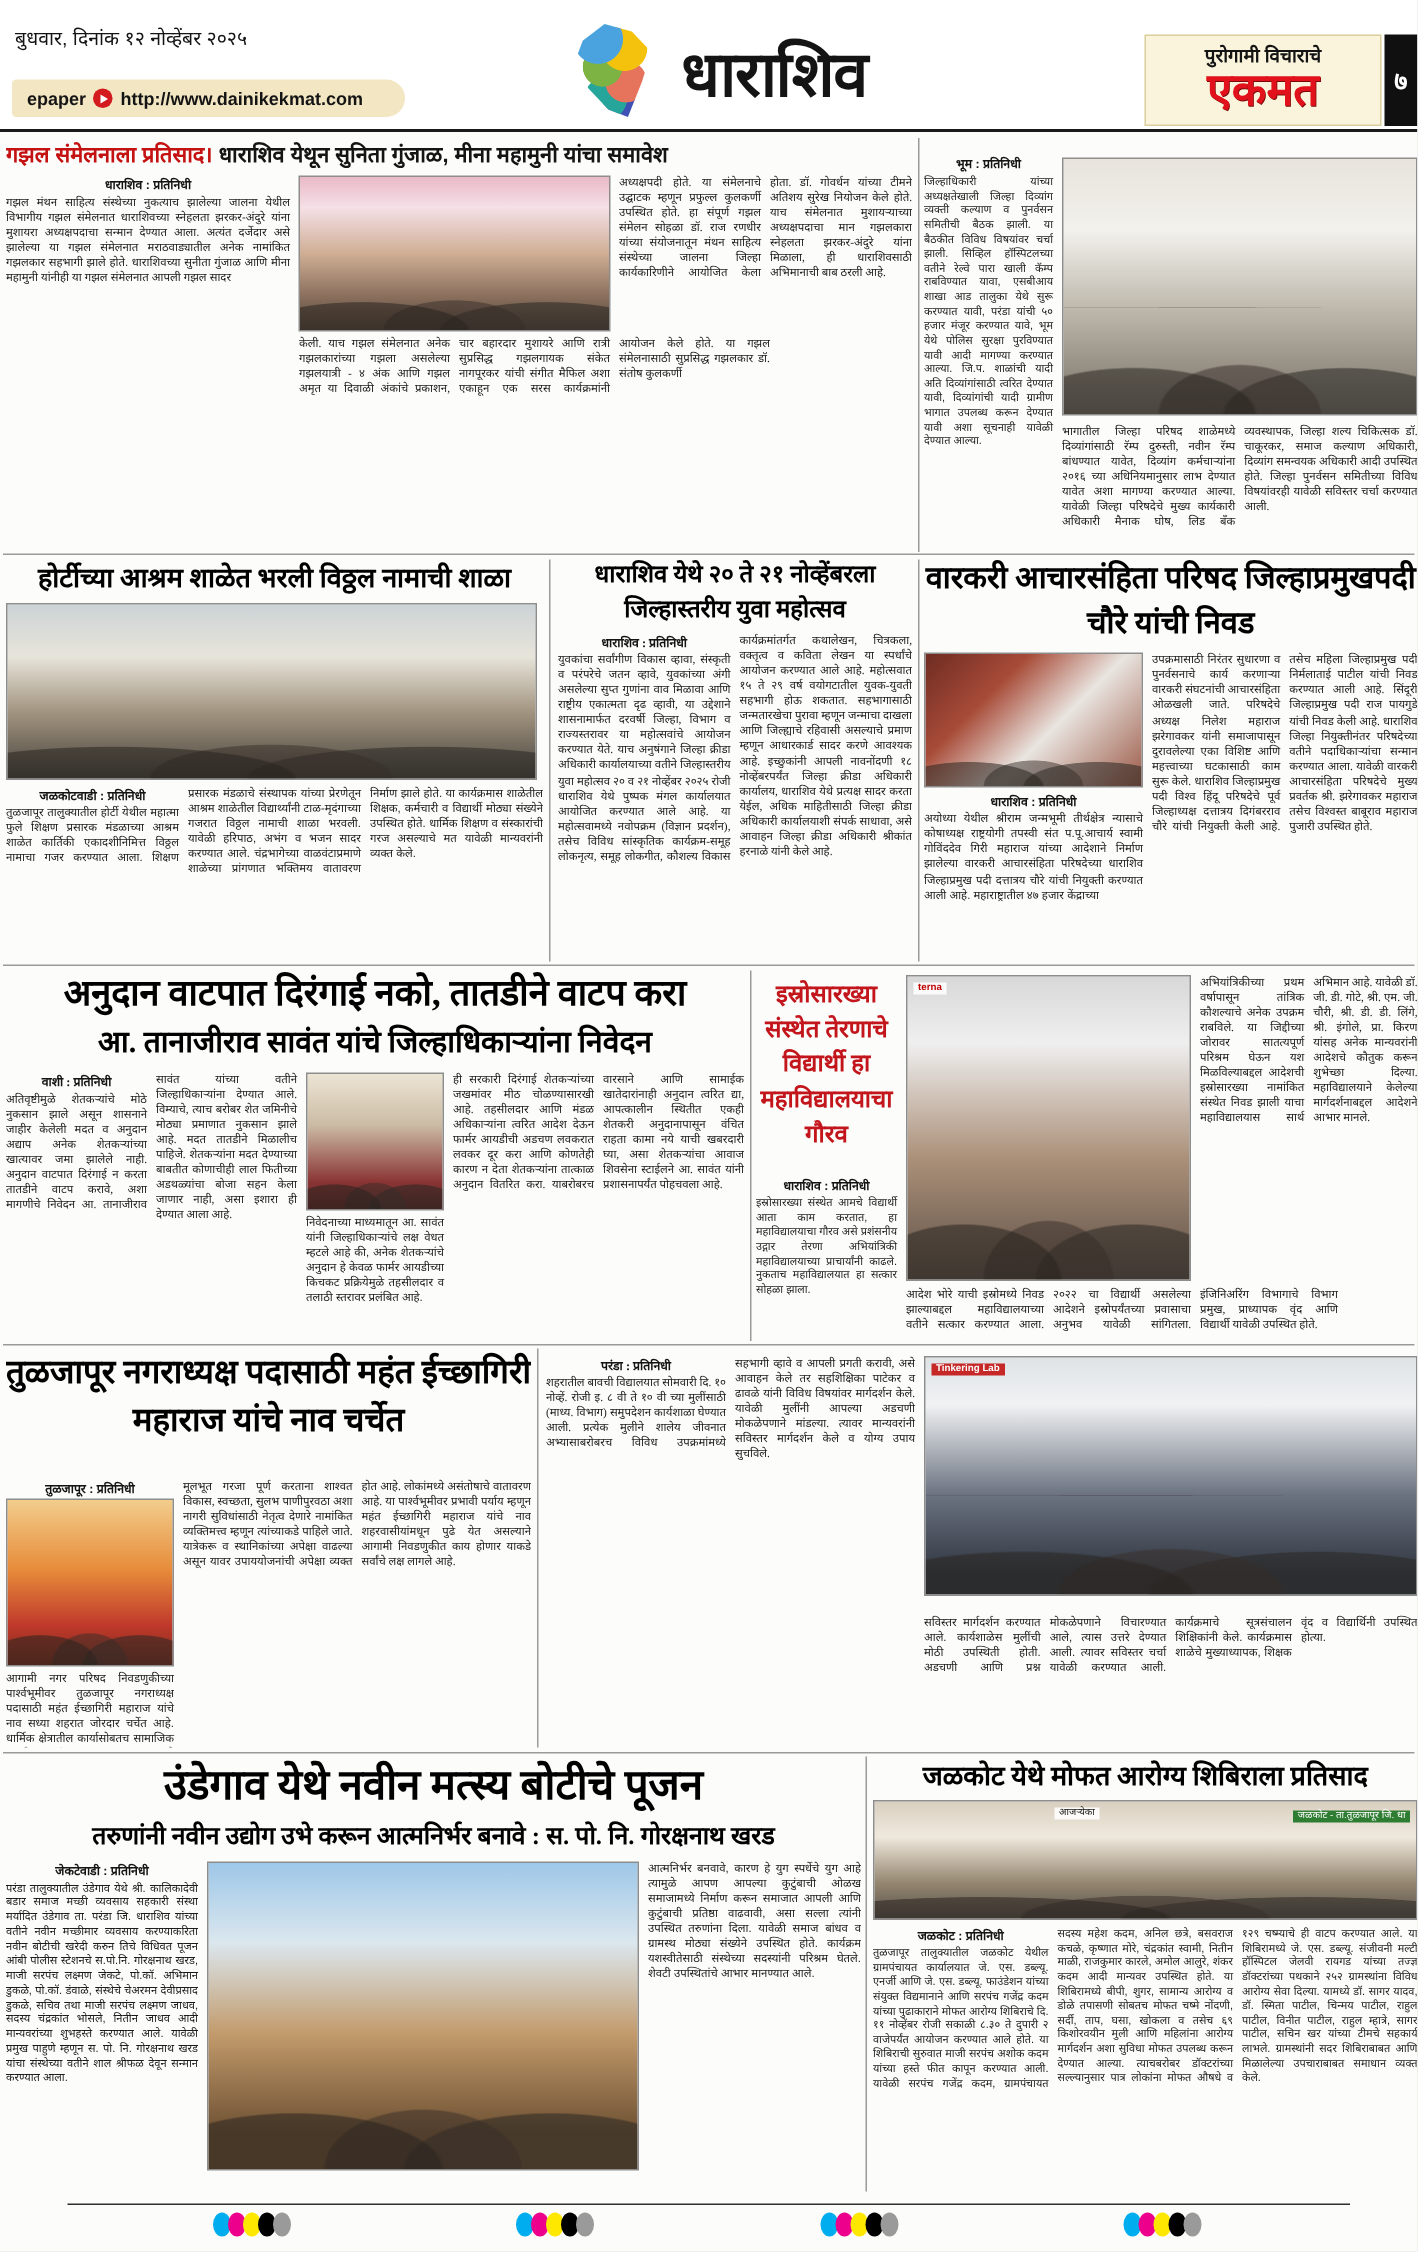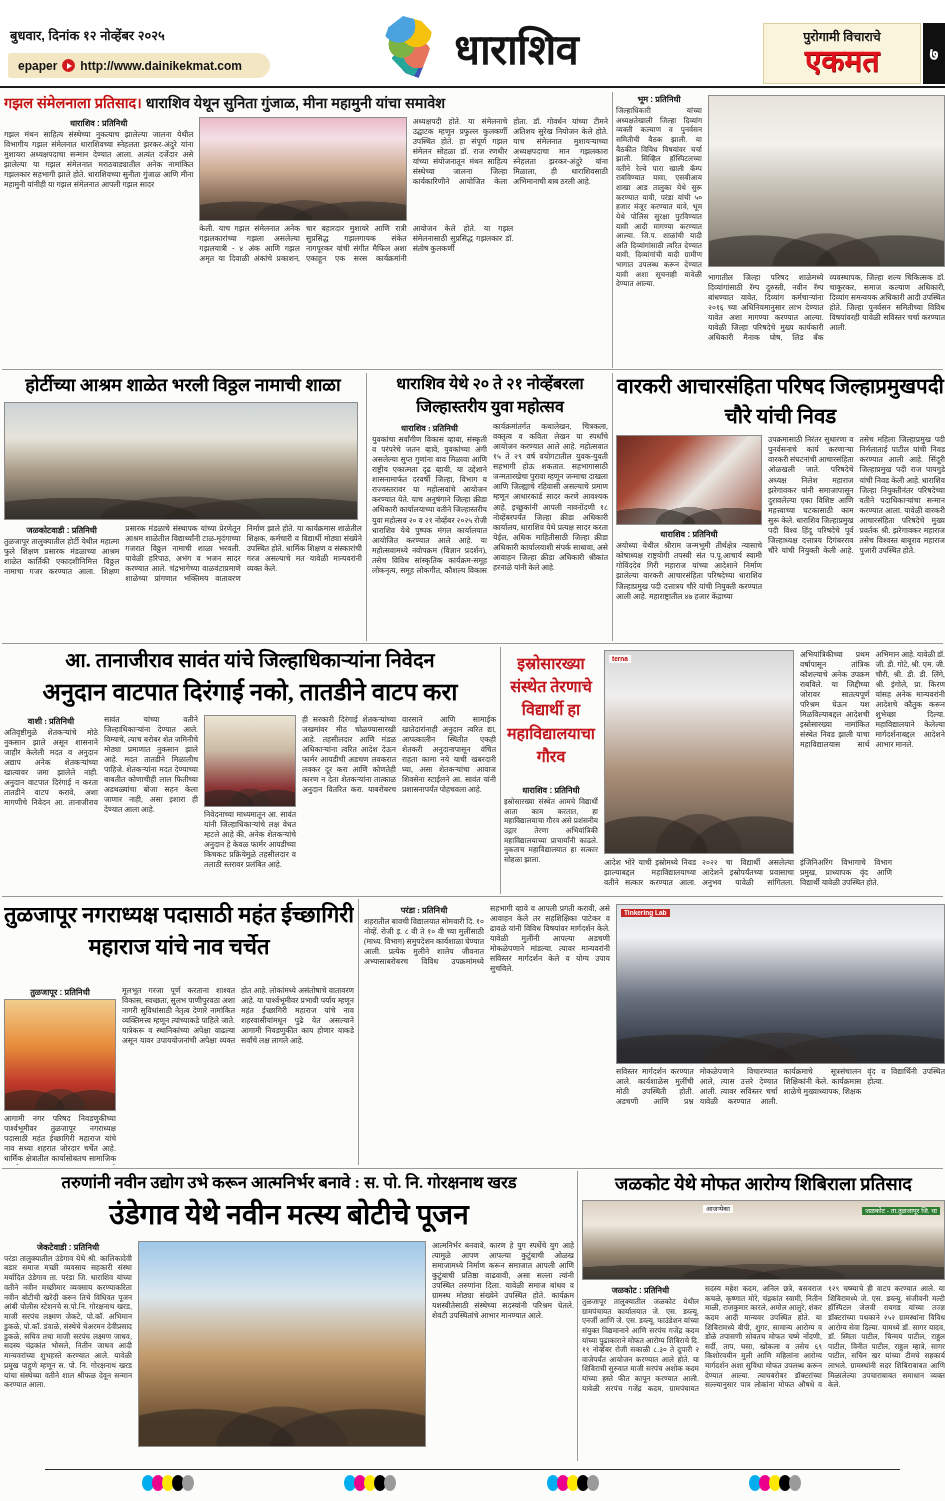--- a/index.html
+++ b/index.html
@@ -1,21 +1,21 @@
 <!DOCTYPE html>
 <html><head>
 <meta charset="utf-8">
 <style>
   html,body{margin:0;padding:0;background:#e9e7e2;}
   .page{position:relative;width:945px;height:1501px;margin:0 auto;background:#fcfcfa;
         font-family:"Liberation Sans","DejaVu Sans",sans-serif;color:#141414;overflow:hidden;}
   .sec{position:absolute;overflow:hidden;}
   
   .hdr{position:absolute;left:0;top:0;width:945px;height:86px;border-bottom:2.5px solid #1b1b1b;background:#fff;}
-  .dateline{position:absolute;left:10px;top:26px;font-size:13px;font-weight:bold;}
+  .dateline{position:absolute;left:10px;top:16px;font-size:13px;font-weight:normal;}
   .epaper{position:absolute;left:8px;top:53px;width:262px;height:25px;background:#f2e6c3;
           border-radius:4px 18px 18px 4px;display:flex;align-items:center;gap:5px;padding:0 10px;box-sizing:border-box;}
   .epaper .lbl{font-size:12px;font-weight:bold;}
   .ep-ic{width:13px;height:13px;border-radius:50%;background:#d31b1f;position:relative;flex:none;}
   .ep-ic::after{content:"";position:absolute;left:4.5px;top:3.5px;border-left:5px solid #fff;
           border-top:3px solid transparent;border-bottom:3px solid transparent;}
   .epaper .url{font-size:12px;font-weight:bold;}
   .masthead{position:absolute;left:330px;top:12px;width:300px;height:70px;display:flex;align-items:center;justify-content:center;gap:20px;}
   .map{width:52px;height:62px;flex:none;display:block;
        background:
@@ -120,21 +120,21 @@
       </div>
       <div style="width:208px">
         <div class="photo ph-gazal" style="height:104px"></div>
         <div class="jt c2" style="margin-top:3px;height:48px">केली. याच गझल संमेलनात अनेक गझलकारांच्या गझला असलेल्या गझलयात्री - ४ अंक आणि गझल अमृत या दिवाळी अंकांचे प्रकाशन, चार बहारदार मुशायरे आणि रात्री सुप्रसिद्ध गझलगायक संकेत नागपूरकर यांची संगीत मैफिल अशा एकाहून एक सरस कार्यक्रमांनी आयोजन केले होते. या गझल संमेलनासाठी सुप्रसिद्ध गझलकार डॉ. संतोष कुलकर्णी</div>
       </div>
       <div class="jt c2" style="width:196px;height:158px">अध्यक्षपदी होते. या संमेलनाचे उद्घाटक म्हणून प्रफुल्ल कुलकर्णी उपस्थित होते. हा संपूर्ण गझल संमेलन सोहळा डॉ. राज रणधीर यांच्या संयोजनातून मंथन साहित्य संस्थेच्या जालना जिल्हा कार्यकारिणीने आयोजित केला होता. डॉ. गोवर्धन यांच्या टीमने अतिशय सुरेख नियोजन केले होते. याच संमेलनात मुशायऱ्याच्या अध्यक्षपदाचा मान गझलकारा स्नेहलता झरकर-अंदुरे यांना मिळाला, ही धाराशिवसाठी अभिमानाची बाब ठरली आहे.</div>
     </div>
   </div>
 
   <div class="sec" style="left:616px;top:90px;width:329px;height:278px">
-    <div style="position:relative;height:252px;margin-top:3px">
+    <div style="position:relative;height:252px;margin-top:13px">
       <div style="position:absolute;left:0;top:0;width:86px;height:252px">
         <div class="byline">भूम : प्रतिनिधी</div>
         <div class="jt" style="font-size:7.3px">जिल्हाधिकारी यांच्या अध्यक्षतेखाली जिल्हा दिव्यांग व्यक्ती कल्याण व पुनर्वसन समितीची बैठक झाली. या बैठकीत विविध विषयांवर चर्चा झाली. सिव्हिल हॉस्पिटलच्या वतीने रेल्वे पारा खाली कॅम्प राबविण्यात यावा, एसबीआय शाखा आड तालुका येथे सुरू करण्यात यावी, परंडा यांची ५० हजार मंजूर करण्यात यावे, भूम येथे पोलिस सुरक्षा पुरविण्यात यावी आदी मागण्या करण्यात आल्या. जि.प. शाळांची यादी अति दिव्यांगांसाठी त्वरित देण्यात यावी, दिव्यांगांची यादी ग्रामीण भागात उपलब्ध करून देण्यात यावी अशा सूचनाही यावेळी देण्यात आल्या.</div>
       </div>
       <div class="photo ph-bhum" style="position:absolute;left:92px;top:2px;width:237px;height:172px"></div>
       <div class="jt c2" style="position:absolute;left:92px;top:180px;width:237px;height:72px">भागातील जिल्हा परिषद शाळेमध्ये दिव्यांगांसाठी रॅम्प दुरुस्ती, नवीन रॅम्प बांधण्यात यावेत, दिव्यांग कर्मचाऱ्यांना २०१६ च्या अधिनियमानुसार लाभ देण्यात यावेत अशा मागण्या करण्यात आल्या. यावेळी जिल्हा परिषदेचे मुख्य कार्यकारी अधिकारी मैनाक घोष, लिड बँक व्यवस्थापक, जिल्हा शल्य चिकित्सक डॉ. चाकूरकर, समाज कल्याण अधिकारी, दिव्यांग समन्वयक अधिकारी आदी उपस्थित होते. जिल्हा पुनर्वसन समितीच्या विविध विषयांवरही यावेळी सविस्तर चर्चा करण्यात आली.</div>
     </div>
   </div>
 
   <div class="sec" style="left:4px;top:372px;width:358px;height:268px">
@@ -160,22 +160,22 @@
       <div style="width:146px">
         <div class="photo ph-vark" style="height:90px"></div>
         <div class="byline" style="margin-top:3px">धाराशिव : प्रतिनिधी</div>
         <div class="jt">अयोध्या येथील श्रीराम जन्मभूमी तीर्थक्षेत्र न्यासाचे कोषाध्यक्ष राष्ट्रयोगी तपस्वी संत प.पू.आचार्य स्वामी गोविंददेव गिरी महाराज यांच्या आदेशाने निर्माण झालेल्या वारकरी आचारसंहिता परिषदेच्या धाराशिव जिल्हाप्रमुख पदी दत्तात्रय चौरे यांची नियुक्ती करण्यात आली आहे. महाराष्ट्रातील ४७ हजार केंद्राच्या</div>
       </div>
       <div class="jt c2" style="width:177px;height:198px">उपक्रमासाठी निरंतर सुधारणा व पुनर्वसनाचे कार्य करणाऱ्या वारकरी संघटनांची आचारसंहिता ओळखली जाते. परिषदेचे अध्यक्ष निलेश महाराज झरेगावकर यांनी समाजापासून दुरावलेल्या एका विशिष्ट आणि महत्त्वाच्या घटकासाठी काम सुरू केले. धाराशिव जिल्हाप्रमुख पदी विश्व हिंदू परिषदेचे पूर्व जिल्हाध्यक्ष दत्तात्रय दिगंबरराव चौरे यांची नियुक्ती केली आहे. तसेच महिला जिल्हाप्रमुख पदी निर्मलाताई पाटील यांची निवड करण्यात आली आहे. सिंदूरी जिल्हाप्रमुख पदी राज पायगुडे यांची निवड केली आहे. धाराशिव जिल्हा नियुक्तीनंतर परिषदेच्या वतीने पदाधिकाऱ्यांचा सन्मान करण्यात आला. यावेळी वारकरी आचारसंहिता परिषदेचे मुख्य प्रवर्तक श्री. झरेगावकर महाराज तसेच विश्वस्त बाबूराव महाराज पुजारी उपस्थित होते.</div>
     </div>
   </div>
 
   <div class="sec" style="left:4px;top:646px;width:492px;height:247px">
+    <div class="head" style="font-size:24px">अनुदान वाटपात दिरंगाई नको, तातडीने वाटप करा</div>
     <div class="head" style="font-size:20px">आ. तानाजीराव सावंत यांचे जिल्हाधिकाऱ्यांना निवेदन</div>
-    <div class="head" style="font-size:24px">अनुदान वाटपात दिरंगाई नको, तातडीने वाटप करा</div>
     <div class="cols" style="margin-top:5px;height:170px">
       <div class="c2" style="width:194px;height:170px">
         <div class="byline">वाशी : प्रतिनिधी</div>
         <div class="jt">अतिवृष्टीमुळे शेतकऱ्यांचे मोठे नुकसान झाले असून शासनाने जाहीर केलेली मदत व अनुदान अद्याप अनेक शेतकऱ्यांच्या खात्यावर जमा झालेले नाही. अनुदान वाटपात दिरंगाई न करता तातडीने वाटप करावे, अशा मागणीचे निवेदन आ. तानाजीराव सावंत यांच्या वतीने जिल्हाधिकाऱ्यांना देण्यात आले. विम्याचे, त्याच बरोबर शेत जमिनीचे मोठ्या प्रमाणात नुकसान झाले आहे. मदत तातडीने मिळालीच पाहिजे. शेतकऱ्यांना मदत देण्याच्या बाबतीत कोणाचीही लाल फितीच्या अडथळ्यांचा बोजा सहन केला जाणार नाही, असा इशारा ही देण्यात आला आहे.</div>
       </div>
       <div style="width:92px">
         <div class="photo ph-anudan" style="height:92px"></div>
         <div class="jt" style="margin-top:3px">निवेदनाच्या माध्यमातून आ. सावंत यांनी जिल्हाधिकाऱ्यांचे लक्ष वेधत म्हटले आहे की, अनेक शेतकऱ्यांचे अनुदान हे केवळ फार्मर आयडीच्या किचकट प्रक्रियेमुळे तहसीलदार व तलाठी स्तरावर प्रलंबित आहे.</div>
       </div>
       <div class="jt c2" style="width:194px;height:170px">ही सरकारी दिरंगाई शेतकऱ्यांच्या जखमांवर मीठ चोळण्यासारखी आहे. तहसीलदार आणि मंडळ अधिकाऱ्यांना त्वरित आदेश देऊन फार्मर आयडीची अडचण लवकरात लवकर दूर करा आणि कोणतेही कारण न देता शेतकऱ्यांना तात्काळ अनुदान वितरित करा. याबरोबरच वारसाने आणि सामाईक खातेदारांनाही अनुदान त्वरित द्या, आपत्कालीन स्थितीत एकही शेतकरी अनुदानापासून वंचित राहता कामा नये याची खबरदारी घ्या, असा शेतकऱ्यांचा आवाज शिवसेना स्टाईलने आ. सावंत यांनी प्रशासनापर्यंत पोहचवला आहे.</div>
@@ -210,28 +210,28 @@
   <div class="sec" style="left:364px;top:899px;width:581px;height:266px">
     <div class="cols" style="margin-top:5px;height:226px">
       <div class="c2" style="width:246px;height:226px">
         <div class="byline">परंडा : प्रतिनिधी</div>
         <div class="jt">शहरातील बावची विद्यालयात सोमवारी दि. १० नोव्हें. रोजी इ. ८ वी ते १० वी च्या मुलींसाठी (माध्य. विभाग) समुपदेशन कार्यशाळा घेण्यात आली. प्रत्येक मुलीने शालेय जीवनात अभ्यासाबरोबरच विविध उपक्रमांमध्ये सहभागी व्हावे व आपली प्रगती करावी, असे आवाहन केले तर सहशिक्षिका पाटेकर व ढावळे यांनी विविध विषयांवर मार्गदर्शन केले. यावेळी मुलींनी आपल्या अडचणी मोकळेपणाने मांडल्या. त्यावर मान्यवरांनी सविस्तर मार्गदर्शन केले व योग्य उपाय सुचविले.</div>
       </div>
       <div style="width:329px">
         <div class="photo ph-par" style="height:160px">
           <span class="plabel redtxt" style="left:4px;top:4px;background:#c62828;color:#fff">Tinkering Lab</span>
         </div>
-        <div class="jt c4" style="margin-top:3px;height:58px">सविस्तर मार्गदर्शन करण्यात आले. कार्यशाळेस मुलींची मोठी उपस्थिती होती. अडचणी आणि प्रश्न मोकळेपणाने विचारण्यात आले, त्यास उत्तरे देण्यात आली. त्यावर सविस्तर चर्चा यावेळी करण्यात आली. कार्यक्रमाचे सूत्रसंचालन शिक्षिकांनी केले. कार्यक्रमास शाळेचे मुख्याध्यापक, शिक्षक वृंद व विद्यार्थिनी उपस्थित होत्या.</div>
+        <div class="jt c4" style="margin-top:13px;height:58px">सविस्तर मार्गदर्शन करण्यात आले. कार्यशाळेस मुलींची मोठी उपस्थिती होती. अडचणी आणि प्रश्न मोकळेपणाने विचारण्यात आले, त्यास उत्तरे देण्यात आली. त्यावर सविस्तर चर्चा यावेळी करण्यात आली. कार्यक्रमाचे सूत्रसंचालन शिक्षिकांनी केले. कार्यक्रमास शाळेचे मुख्याध्यापक, शिक्षक वृंद व विद्यार्थिनी उपस्थित होत्या.</div>
       </div>
     </div>
   </div>
 
   <div class="sec" style="left:4px;top:1171px;width:570px;height:290px">
+    <div class="head" style="font-size:28px">उंडेगाव येथे नवीन मत्स्य बोटीचे पूजन</div>
     <div class="head" style="font-size:16.5px;font-weight:700">तरुणांनी नवीन उद्योग उभे करून आत्मनिर्भर बनावे : स. पो. नि. गोरक्षनाथ खरड</div>
-    <div class="head" style="font-size:28px">उंडेगाव येथे नवीन मत्स्य बोटीचे पूजन</div>
     <div class="cols" style="margin-top:5px;height:208px">
       <div style="width:128px">
         <div class="byline">जेकटेवाडी : प्रतिनिधी</div>
         <div class="jt" style="font-size:7.4px">परंडा तालुक्यातील उंडेगाव येथे श्री. कालिकादेवी बडार समाज मच्छी व्यवसाय सहकारी संस्था मर्यादित उंडेगाव ता. परंडा जि. धाराशिव यांच्या वतीने नवीन मच्छीमार व्यवसाय करण्याकरिता नवीन बोटीची खरेदी करुन तिचे विधिवत पूजन आंबी पोलीस स्टेशनचे स.पो.नि. गोरक्षनाथ खरड, माजी सरपंच लक्ष्मण जेकटे, पो.कॉ. अभिमान डुकळे, पो.कॉ. डंवाळे, संस्थेचे चेअरमन देवीप्रसाद डुकळे, सचिव तथा माजी सरपंच लक्ष्मण जाधव, सदस्य चंद्रकांत भोसले, नितीन जाधव आदी मान्यवरांच्या शुभहस्ते करण्यात आले. यावेळी प्रमुख पाहुणे म्हणून स. पो. नि. गोरक्षनाथ खरड यांचा संस्थेच्या वतीने शाल श्रीफळ देवून सन्मान करण्यात आला.</div>
       </div>
       <div class="photo ph-unde" style="width:288px;height:206px"></div>
       <div class="jt" style="width:142px">आत्मनिर्भर बनवावे, कारण हे युग स्पर्धेचे युग आहे त्यामुळे आपण आपल्या कुटुंबाची ओळख समाजामध्ये निर्माण करून समाजात आपली आणि कुटुंबाची प्रतिष्ठा वाढवावी, असा सल्ला त्यांनी उपस्थित तरुणांना दिला. यावेळी समाज बांधव व ग्रामस्थ मोठ्या संख्येने उपस्थित होते. कार्यक्रम यशस्वीतेसाठी संस्थेच्या सदस्यांनी परिश्रम घेतले. शेवटी उपस्थितांचे आभार मानण्यात आले.</div>
     </div>
   </div>
 

